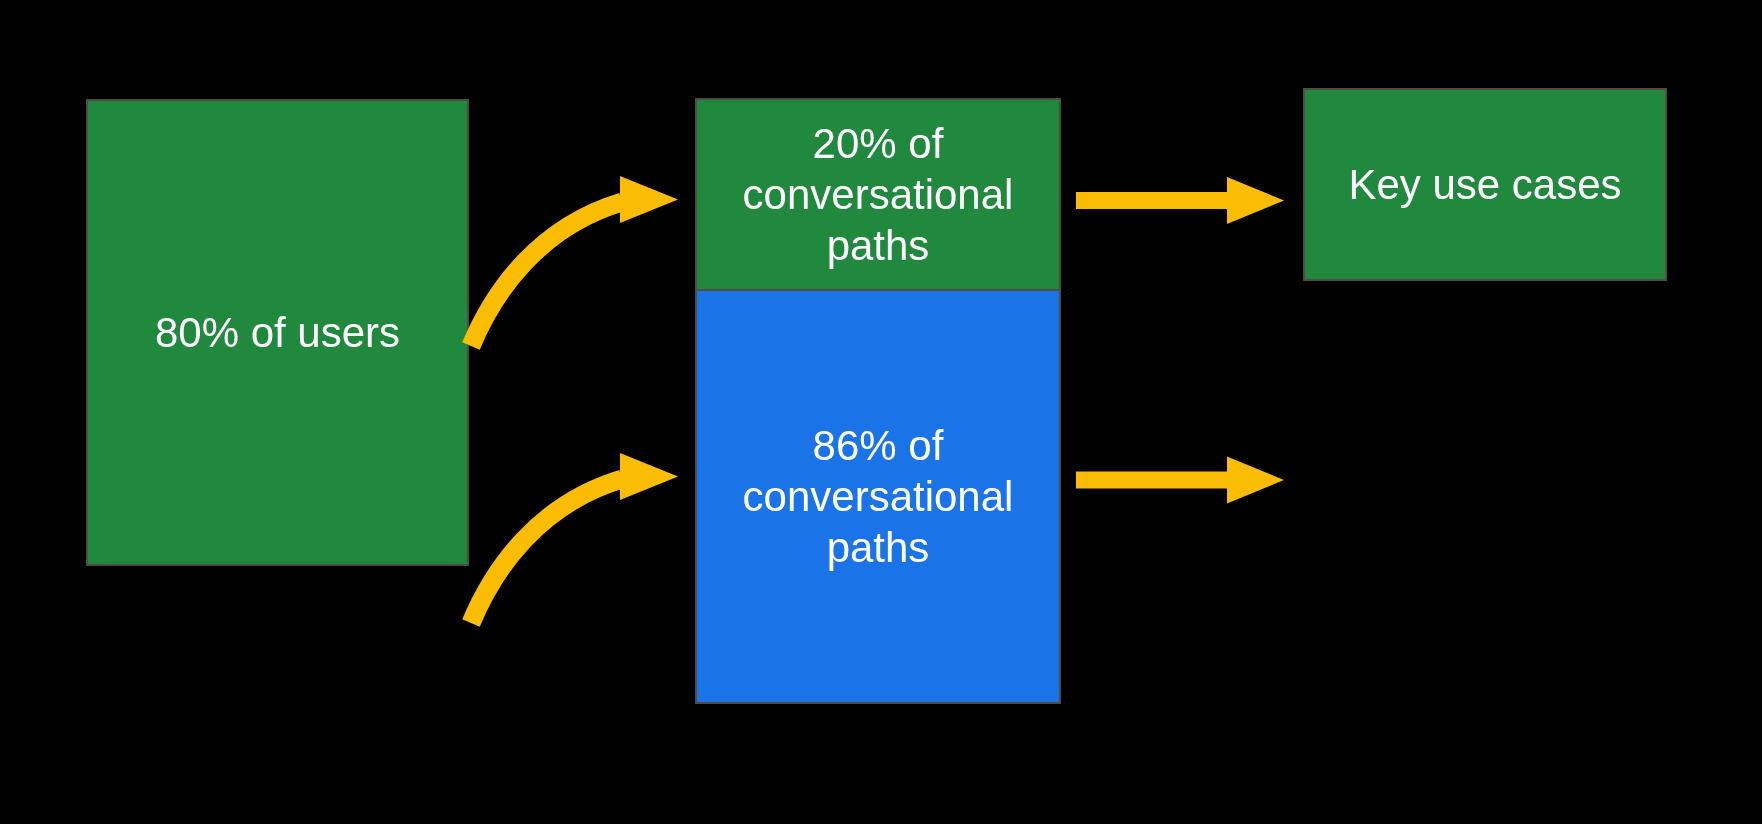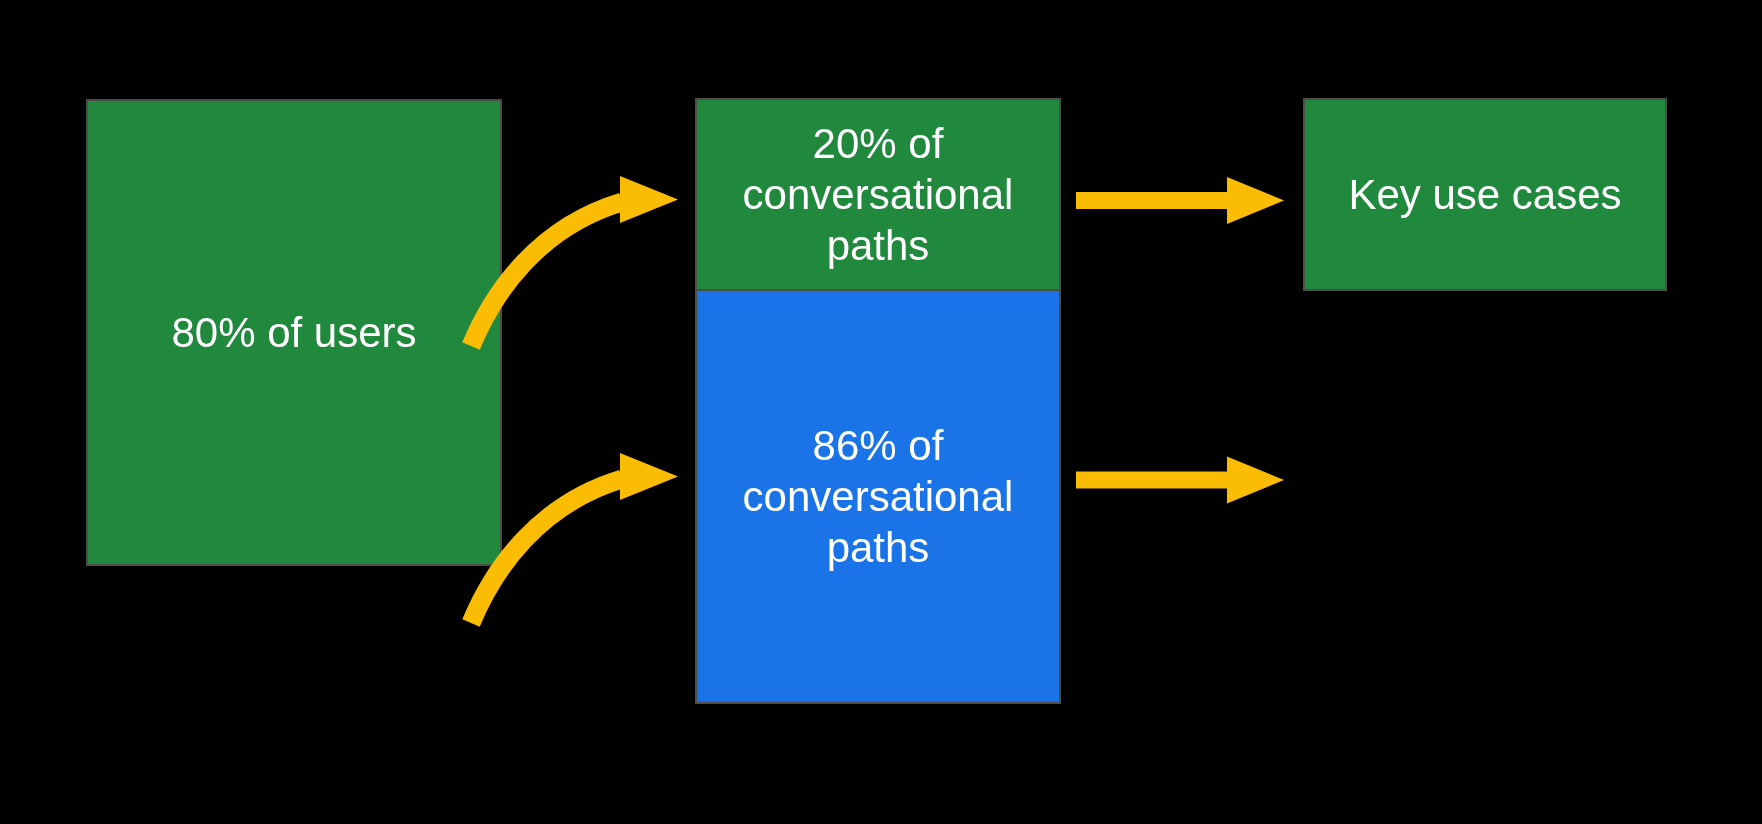--- a/index.html
+++ b/index.html
@@ -32,23 +32,23 @@
     border-top: none;
   }
   .segment-label {
     color: #fff;
     font-size: 42px;
     line-height: 1.22;
     font-weight: 400;
     padding: 0 18px;
   }
   
-  #col-users  { left: 86px;  top: 99px; width: 416px; height: 605px; }
+  #col-users  { left: 86px;  top: 99px; width: 383px; height: 605px; }
   #col-paths  { left: 695px; top: 98px; width: 366px; height: 606px; }
-  #col-cases  { left: 1303px;top: 98px; width: 364px; height: 614px; }
+  #col-cases  { left: 1303px;top: 88px; width: 364px; height: 614px; }
 
   #arrow-overlay {
     position: absolute;
     left: 0; top: 0;
     width: 1762px;
     height: 824px;
     pointer-events: none;
   }
 </style>
 </head>

